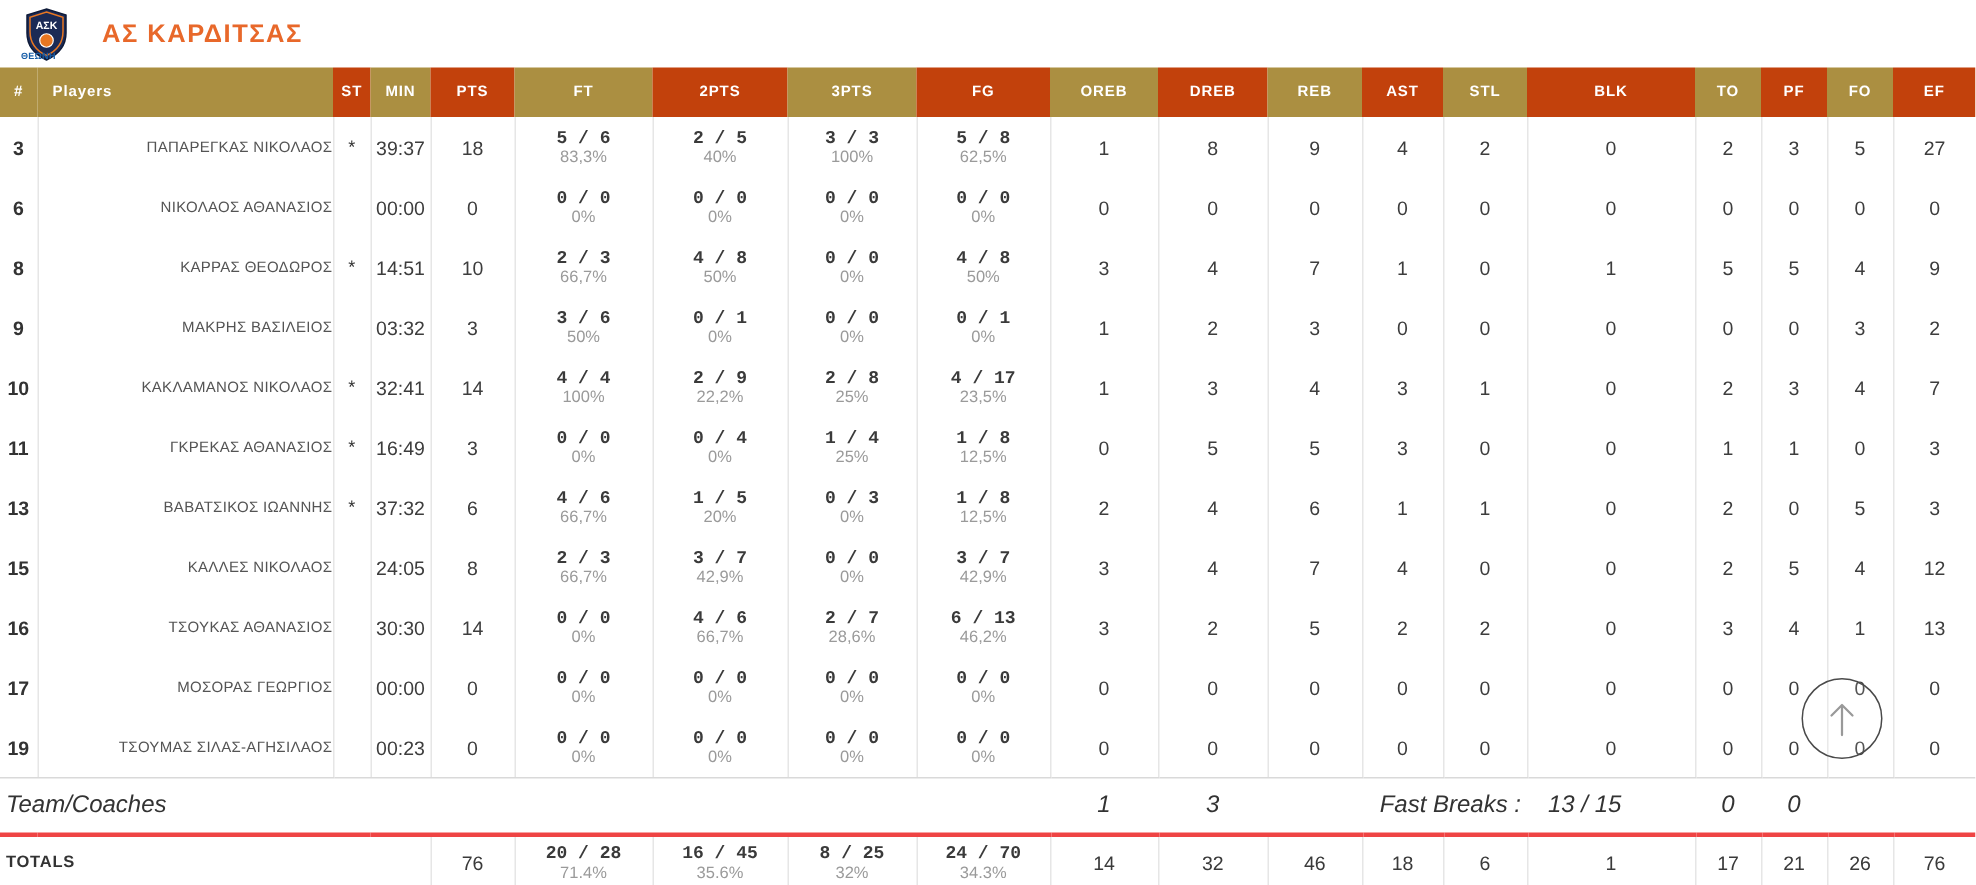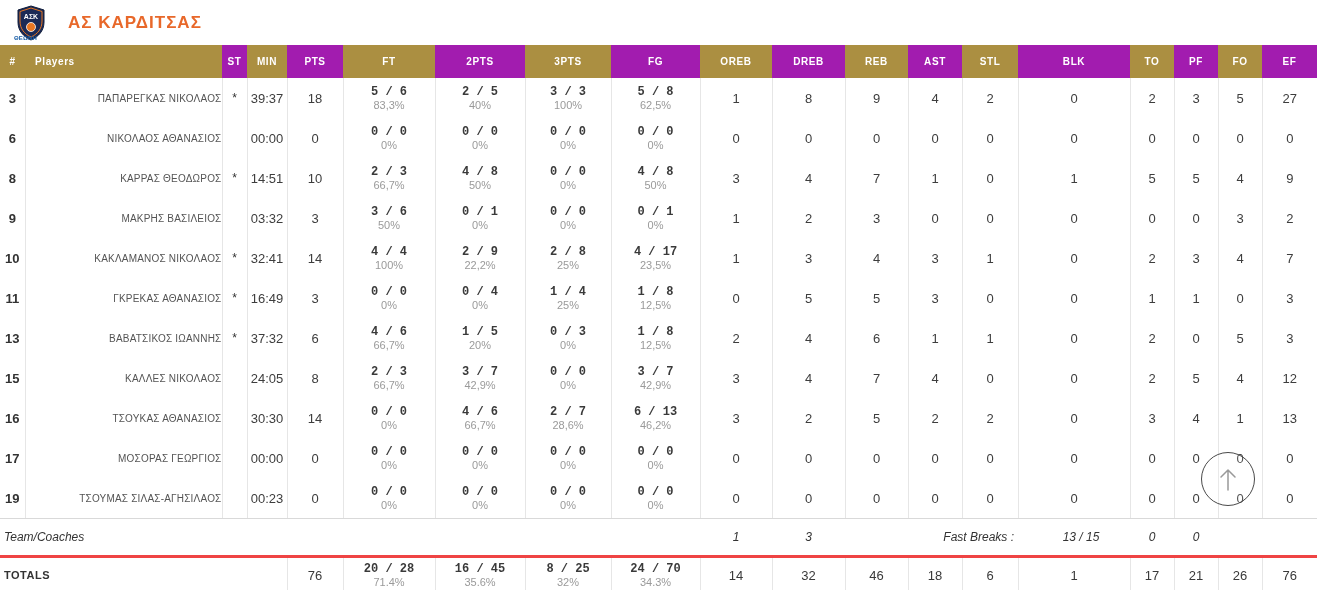--- a/index.html
+++ b/index.html
@@ -11,37 +11,37 @@
   .logo-wrap{width:34px;height:38px;position:relative;margin-top:2px;flex:0 0 auto;}
   .logo-sub{position:absolute;left:-2px;bottom:2px;font-size:6px;font-weight:bold;color:#1a5fa8;letter-spacing:.2px;}
   .team-name{margin-left:18px;font-size:17px;font-weight:bold;letter-spacing:1px;color:#e8682a;cursor:pointer;}
 
   
   table{border-collapse:collapse;table-layout:fixed;width:1317px;}
   thead th{height:33px;padding:0;color:#fff;font-size:10px;font-weight:bold;letter-spacing:.6px;
     text-align:center;vertical-align:middle;}
   thead th.players{text-align:left;padding-left:10px;}
   th.h-dark{background:#ab8f41;}
-  th.h-light{background:#a21caf;}
+  th.h-light{background:#c2410c;}
 
   tbody td{height:40px;padding:0;text-align:center;vertical-align:middle;
     border-left:1px solid #e6e6e6;color:#3d3d3d;font-size:13px;}
   tbody tr td:first-child{border-left:none;}
   td.num{font-weight:600;color:#333;font-size:13px;}
   td.pname{text-align:right;padding-left:8px;font-size:10px;color:#545454;letter-spacing:.2px;}
   td.star{font-size:12px;color:#333;}
   .frac{font-size:12px;font-weight:bold;color:#3a3a3a;line-height:14px;font-family:Liberation Mono, monospace;}
   .pct{font-size:11px;color:#9a9a9a;line-height:13px;}
   tbody tr.last-player td{border-bottom:1px solid #d9d9d9;}
 
   
-  tr.team-row td{height:36px;border:none;font-style:italic;font-size:12px;color:#333;background:#fff;}
+  tr.team-row td{height:36px;border:none;font-style:italic;font-size:16px;color:#333;background:#fff;}
   tr.team-row td.lbl{text-align:left;padding-left:4px;}
   tr.team-row td.fb-lbl{text-align:right;padding-right:4px;}
-  tr.team-row td.fb-val{text-align:center;padding-left:14px;}
+  tr.team-row td.fb-val{text-align:left;padding-left:14px;}
 
   
   tr.totals-row td{height:34px;border-top:3px solid #ef4444;border-bottom:1px solid #cccccc;
     font-size:13px;color:#3a3a3a;}
   tr.totals-row td{border-left:1px solid #e6e6e6;}
   tr.totals-row td.lbl{border-left:none;text-align:left;padding-left:4px;font-weight:bold;
     font-size:11px;letter-spacing:.5px;color:#333;}
   tr.totals-row .frac{font-size:12px;}
   tr.totals-row td.plain{font-weight:normal;}
 

